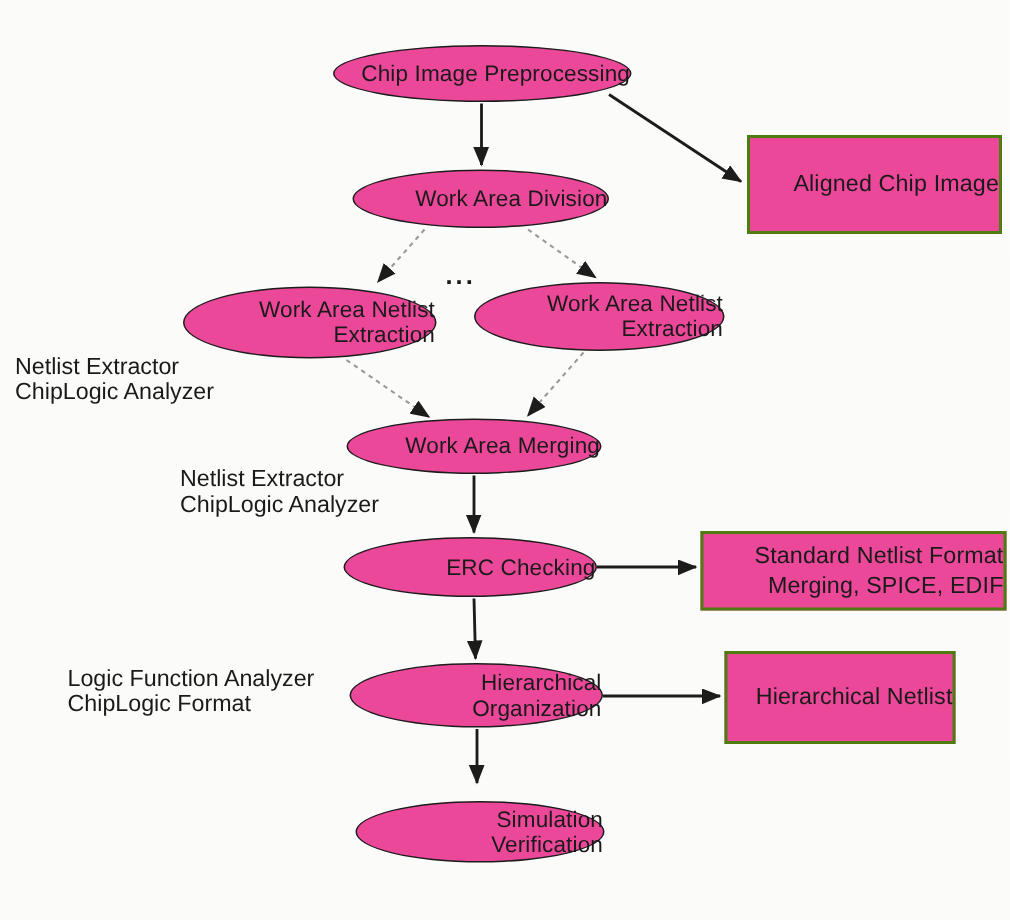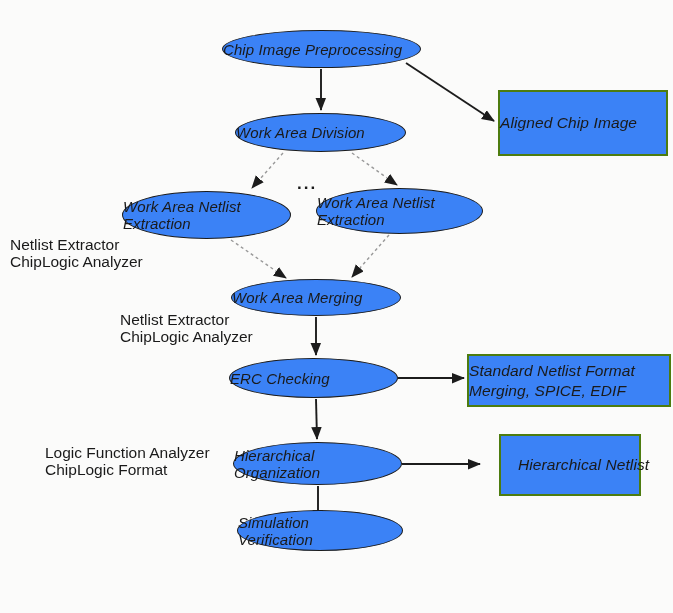--- a/index.html
+++ b/index.html
@@ -21,30 +21,29 @@
   .arrow-layer {
     position: absolute;
     left: 0;
     top: 0;
     pointer-events: none;
   }
   .node {
     position: absolute;
     display: flex;
     flex-direction: column;
-    align-items: flex-start;
+    align-items: flex-end;
     justify-content: center;
     text-align: center;
     box-sizing: border-box;
-    background: #3b82f6;
+    background: #ec4899;
     font-size: 15px;
     line-height: 17px;
     letter-spacing: 0.1px;
     white-space: nowrap;
-    font-style: italic;
   }
   .ellipse {
     border: 1.7px solid #1c1c1c;
     border-radius: 50%;
   }
   .rect {
     border: 2px solid #4d7c0f;
     font-size: 15.5px;
     line-height: 20px;
   }
@@ -62,26 +61,26 @@
   }
 
   
   #n-preprocess   { left: 222px; top:  30px; width: 199px; height: 38px; }
   #n-division     { left: 235px; top: 113px; width: 171px; height: 39px; }
   #n-extract1     { left: 122px; top: 191px; width: 169px; height: 48px; }
   #n-extract2     { left: 316px; top: 188px; width: 167px; height: 46px; }
   #n-merging      { left: 231px; top: 279px; width: 170px; height: 37px; }
   #n-erc          { left: 229px; top: 358px; width: 169px; height: 40px; }
   #n-hierorg      { left: 233px; top: 442px; width: 169px; height: 43px; }
-  #n-simver       { left: 237px; top: 510px; width: 166px; height: 41px; }
+  #n-simver       { left: 237px; top: 534px; width: 166px; height: 41px; }
 
   
   #n-aligned      { left: 498px; top:  90px; width: 170px; height: 66px; }
   #n-stdnetlist   { left: 467px; top: 354px; width: 204px; height: 53px; }
-  #n-hiernetlist  { left: 499px; top: 434px; width: 142px; height: 62px; padding-left: 17px; }
+  #n-hiernetlist  { left: 483px; top: 434px; width: 154px; height: 62px; padding-left: 17px; }
 
   
   #a-extractor1   { left:  10px; top: 237px; width: 172px; }
   #a-extractor2   { left: 120px; top: 312px; width: 178px; }
   #a-logicfunc    { left:  45px; top: 445px; width: 185px; }
   #a-dots         { left: 297px; top: 174px; }
 </style>
 </head>
 <body>
 

